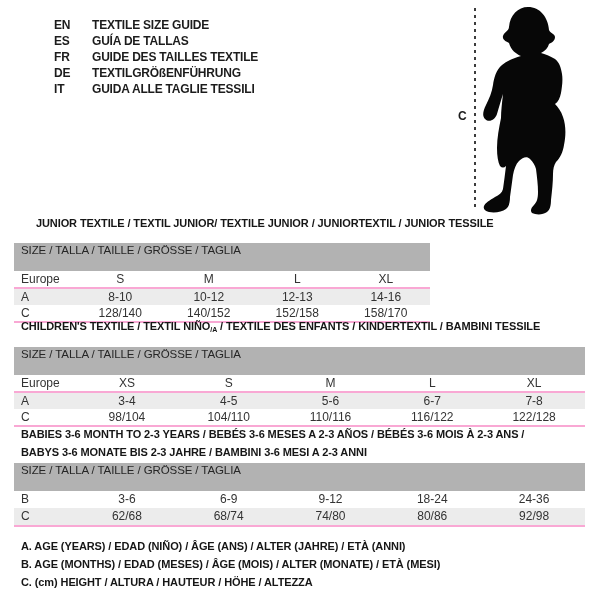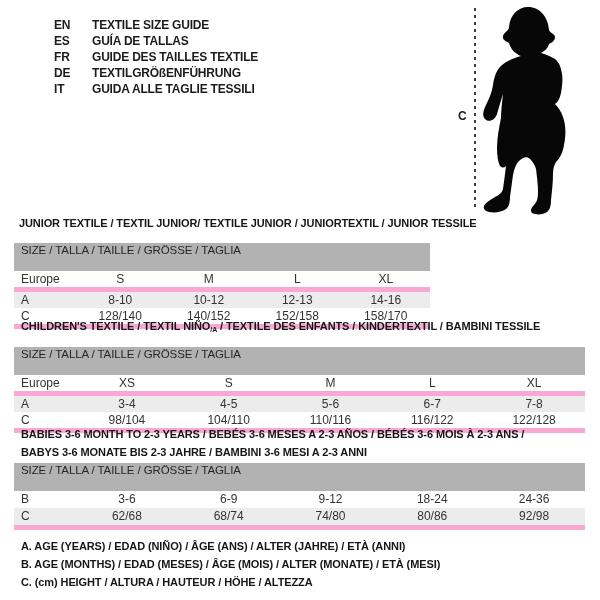--- a/index.html
+++ b/index.html
@@ -22,36 +22,36 @@
     background:repeating-linear-gradient(to bottom, #3c3c3c 0px, #3c3c3c 3px, transparent 3px, transparent 7px);
   }
   .c-label { position:absolute; left:458px; top:109px; font-size:12px; font-weight:bold; }
   .silhouette-svg { position:absolute; left:481px; top:3px; }
 
   
   .sec-title {
     position:absolute; font-size:11px; font-weight:bold; color:#161616;
     letter-spacing:-0.1px; white-space:nowrap;
   }
-  #title1 { left:19px; top:217px; }
+  #title1 { left:36px; top:217px; }
   #title2 { left:21px; top:320px; }
   #title3 { left:21px; top:425px; line-height:18px; }
   .subscript { font-size:7px; vertical-align:-2px; }
 
   
   .tbl { position:absolute; }
   .tbl-bar {
     height:28px; line-height:14px; background:#b2b2b2; color:#262626;
     font-size:11.5px; padding-left:7px; letter-spacing:-0.1px;
   }
   .tbl-row { display:flex; height:16px; line-height:16px; font-size:12px; color:#333333; }
   #tbl3 .tbl-row { height:17px; line-height:17px; }
   .tbl-row .label { width:55px; padding-left:7px; }
   .tbl-row .val { flex:1; text-align:center; }
-  .r-border { border-bottom:5px solid #f9a8d4; }
+  .r-border { border-bottom:2px solid #f9a8d4; }
   .r-shade { background:#ececec; }
   #tbl1 { left:14px; top:243px; width:416px; }
   #tbl2 { left:14px; top:347px; width:571px; }
   #tbl3 { left:14px; top:463px; width:571px; }
 
   
   .notes {
     position:absolute; left:21px; top:537px; font-size:11px; font-weight:bold;
     color:#161616; line-height:18px; letter-spacing:-0.1px; white-space:nowrap;
   }

